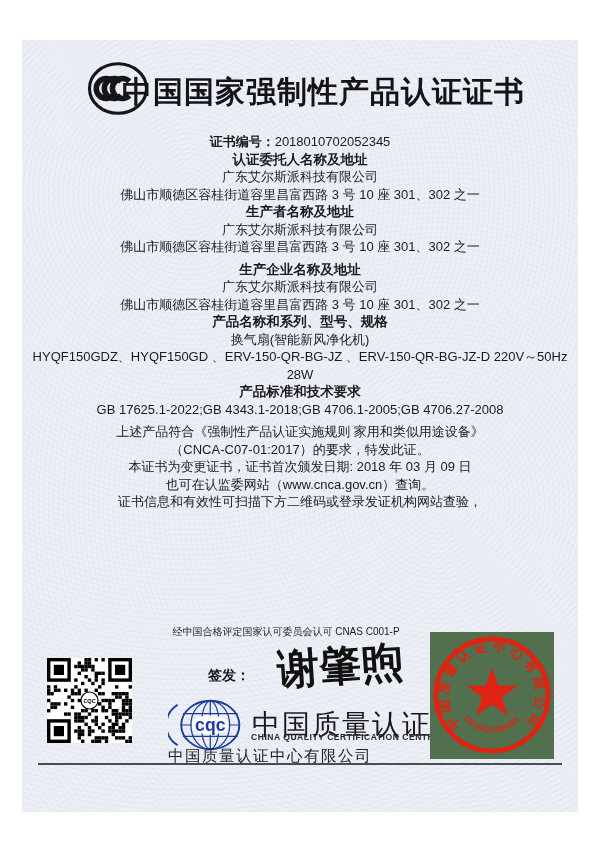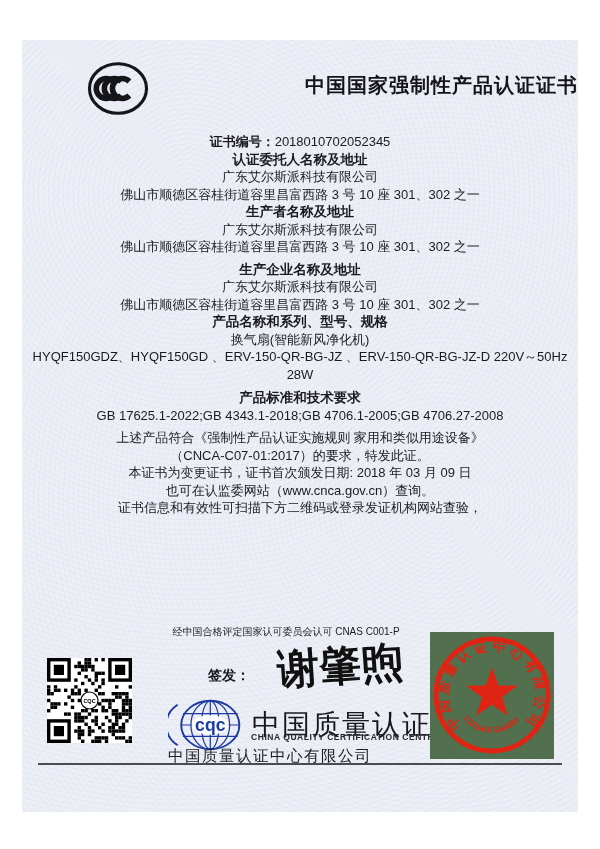--- a/index.html
+++ b/index.html
@@ -10,31 +10,31 @@
   .paper{
     position:absolute;left:22px;top:40px;width:556px;height:772px;
     background-color:#edeff6;
     background-image:
       repeating-radial-gradient(circle at 30% 20%, rgba(105,115,180,0.05) 0 1px, transparent 1px 5px),
       repeating-radial-gradient(circle at 75% 60%, rgba(105,115,180,0.045) 0 1px, transparent 1px 5px);
   }
   
   .ccc-logo{position:absolute;left:65px;top:20px;width:62px;height:57px;}
   .title{
-    position:absolute;left:100px;right:0;top:32px;text-align:right;
-    font-size:20px;font-weight:bold;letter-spacing:1px;color:#141418;
+    position:absolute;left:100px;right:0;top:32px;text-align:left;
+    font-size:30px;font-weight:bold;letter-spacing:1px;color:#141418;
     font-family:"Liberation Serif","DejaVu Serif",serif;
   }
   
   .main{
     position:absolute;left:0;right:0;top:93px;text-align:center;
     font-size:13px;line-height:17.5px;color:#1b1b1f;
   }
   .h{font-weight:bold;font-size:13.5px;}
-  .g4{margin-top:0;} .g5{margin-top:5px;} .g6{margin-top:6px;} .g7{margin-top:7px;}
+  .g4{margin-top:0;} .g5{margin-top:5px;} .g6{} .g7{margin-top:7px;}
   .lbl{font-weight:bold;}
   .dates-line .pair+.pair{margin-left:26px;}
   
   .cnas{position:absolute;left:0;right:28px;top:585px;text-align:center;font-size:10px;}
   
   .sign-label{position:absolute;left:186px;top:627px;font-size:14px;font-weight:bold;}
   .signature{
     position:absolute;left:228px;top:598px;width:180px;text-align:center;
     font-size:42px;font-weight:bold;transform:rotate(-4deg);
     font-family:"DejaVu Serif","Liberation Serif",serif;color:#111;

